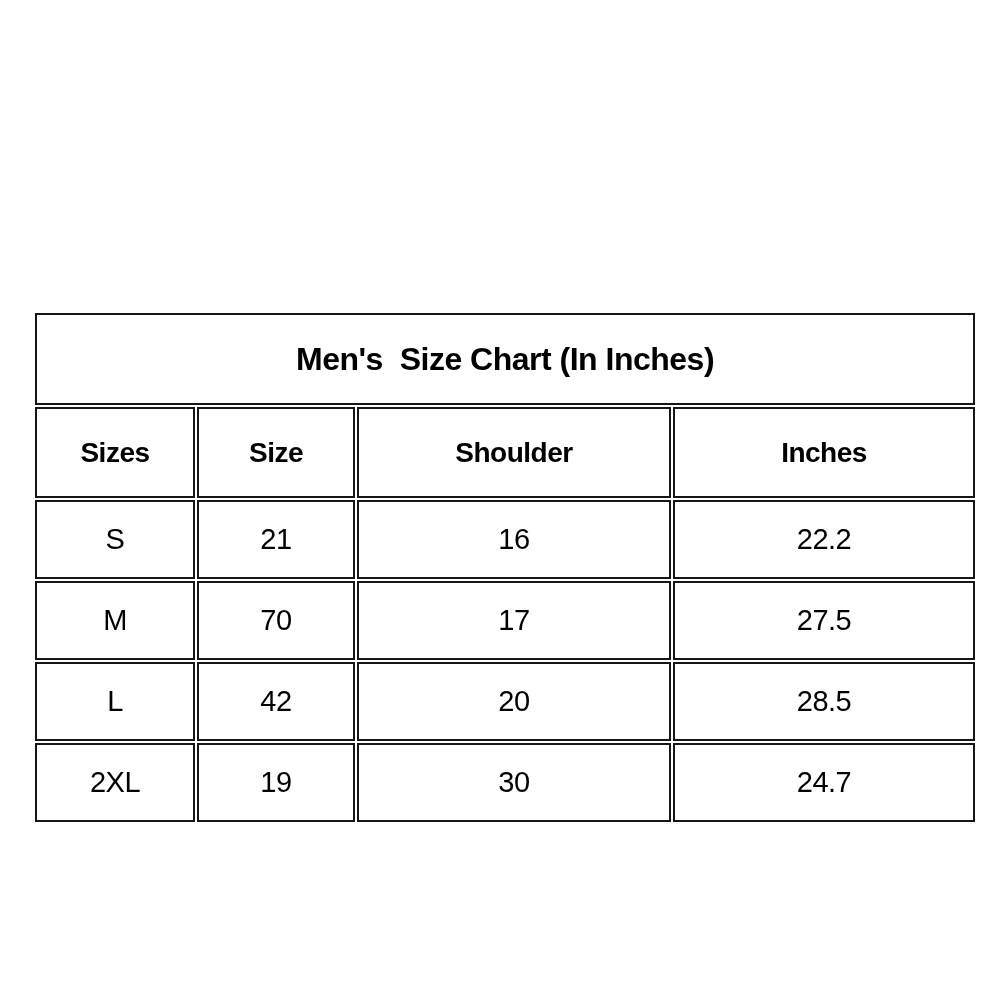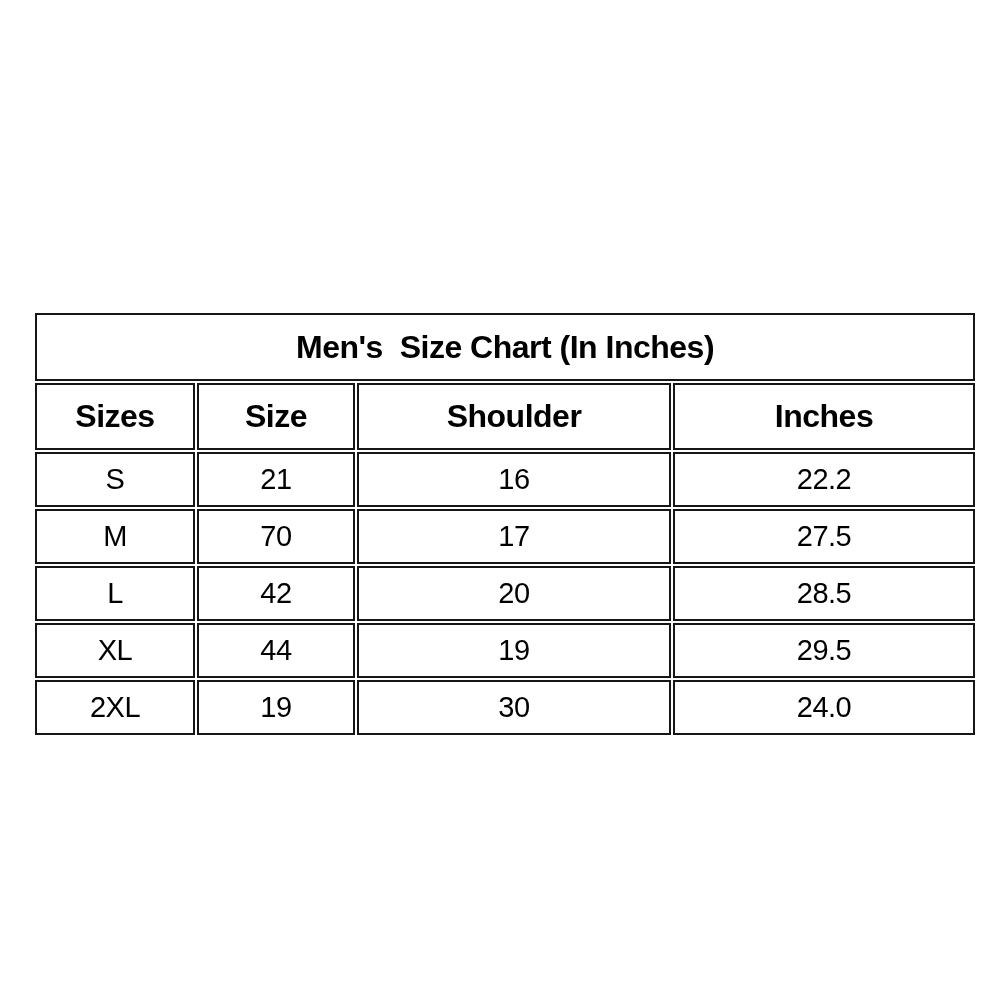--- a/index.html
+++ b/index.html
@@ -27,33 +27,33 @@
     border-collapse: separate;
     border-spacing: 2px;
     background: #ffffff;
   }
   table.size-chart td,
   table.size-chart th {
     border: 2px solid #161616;
     background: #ffffff;
     text-align: center;
     vertical-align: middle;
-    padding: 4px;
+    padding: 16px;
     overflow: hidden;
   }
   td.title-cell {
     height: 56px;
     font-size: 32px;
     font-weight: bold;
     letter-spacing: -0.5px;
     white-space: pre; 
   }
   th.header-cell {
     height: 55px;
-    font-size: 32px;
+    font-size: 28px;
     font-weight: bold;
     letter-spacing: -0.5px;
   }
   tr.data-row td {
     height: 43px;
     font-size: 29px;
     font-weight: normal;
     letter-spacing: -0.5px;
   }
 </style>
@@ -96,29 +96,23 @@
         <td>27.5</td>
       </tr>
 
       <tr class="data-row">
         <td>L</td>
         <td>42</td>
         <td>20</td>
         <td>28.5</td>
       </tr>
 
-      <tr class="data-row">
-        <td>XL</td>
-        <td>44</td>
-        <td>19</td>
-        <td>29.5</td>
-      </tr>
 
       <tr class="data-row">
         <td>2XL</td>
         <td>19</td>
         <td>30</td>
-        <td>24.0</td>
+        <td>24.7</td>
       </tr>
     </tbody>
   </table>
 
 </div>
 
 </body></html>

